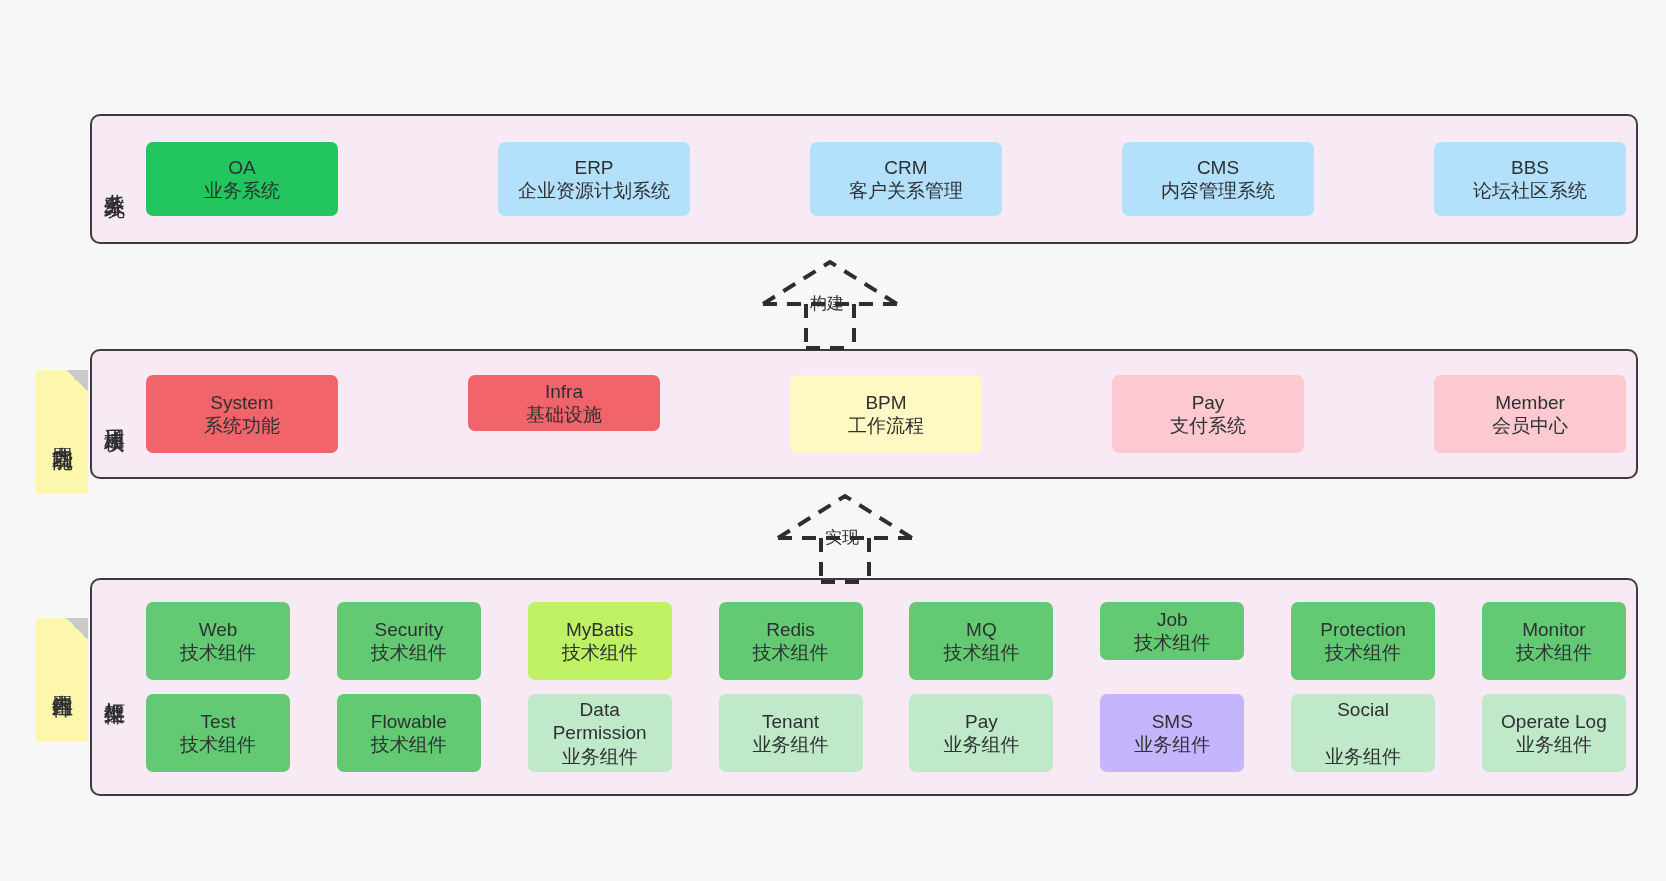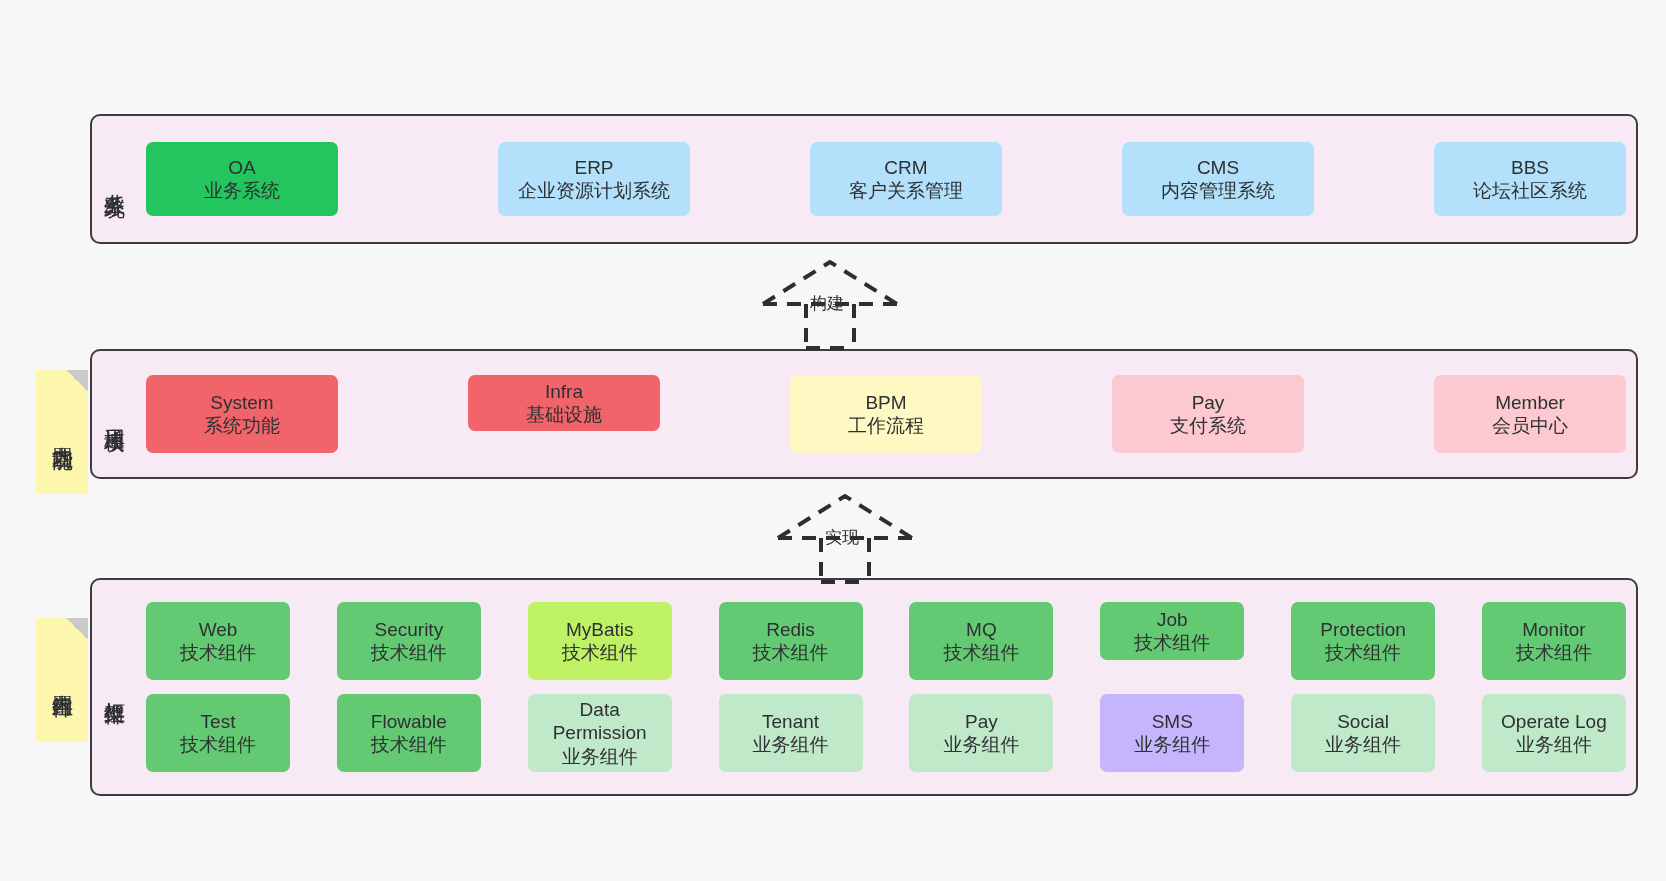--- a/index.html
+++ b/index.html
@@ -258,21 +258,21 @@
             <div class="t2">业务组件</div>
           </div>
           <div class="box" style="background: rgb(191, 233, 200); width: 144px; height: 78px;">
             <div class="t1">Pay</div>
             <div class="t2">业务组件</div>
           </div>
           <div class="box" style="background: #c4b5fd; width: 144px; height: 78px;">
             <div class="t1">SMS</div>
             <div class="t2">业务组件</div>
           </div>
-          <div class="box" style="background: rgb(191, 233, 200); width: 144px; height: 78px;">
+          <div class="box" style="background: rgb(191, 233, 200); width: 144px; height: 78px; justify-content: space-between;">
             <div class="t1">Social</div>
             <div class="t2">业务组件</div>
           </div>
           <div class="box" style="background: rgb(191, 233, 200); width: 144px; height: 78px;">
             <div class="t1">Operate Log</div>
             <div class="t2">业务组件</div>
           </div>
         </div>
     </div>
   </div>

